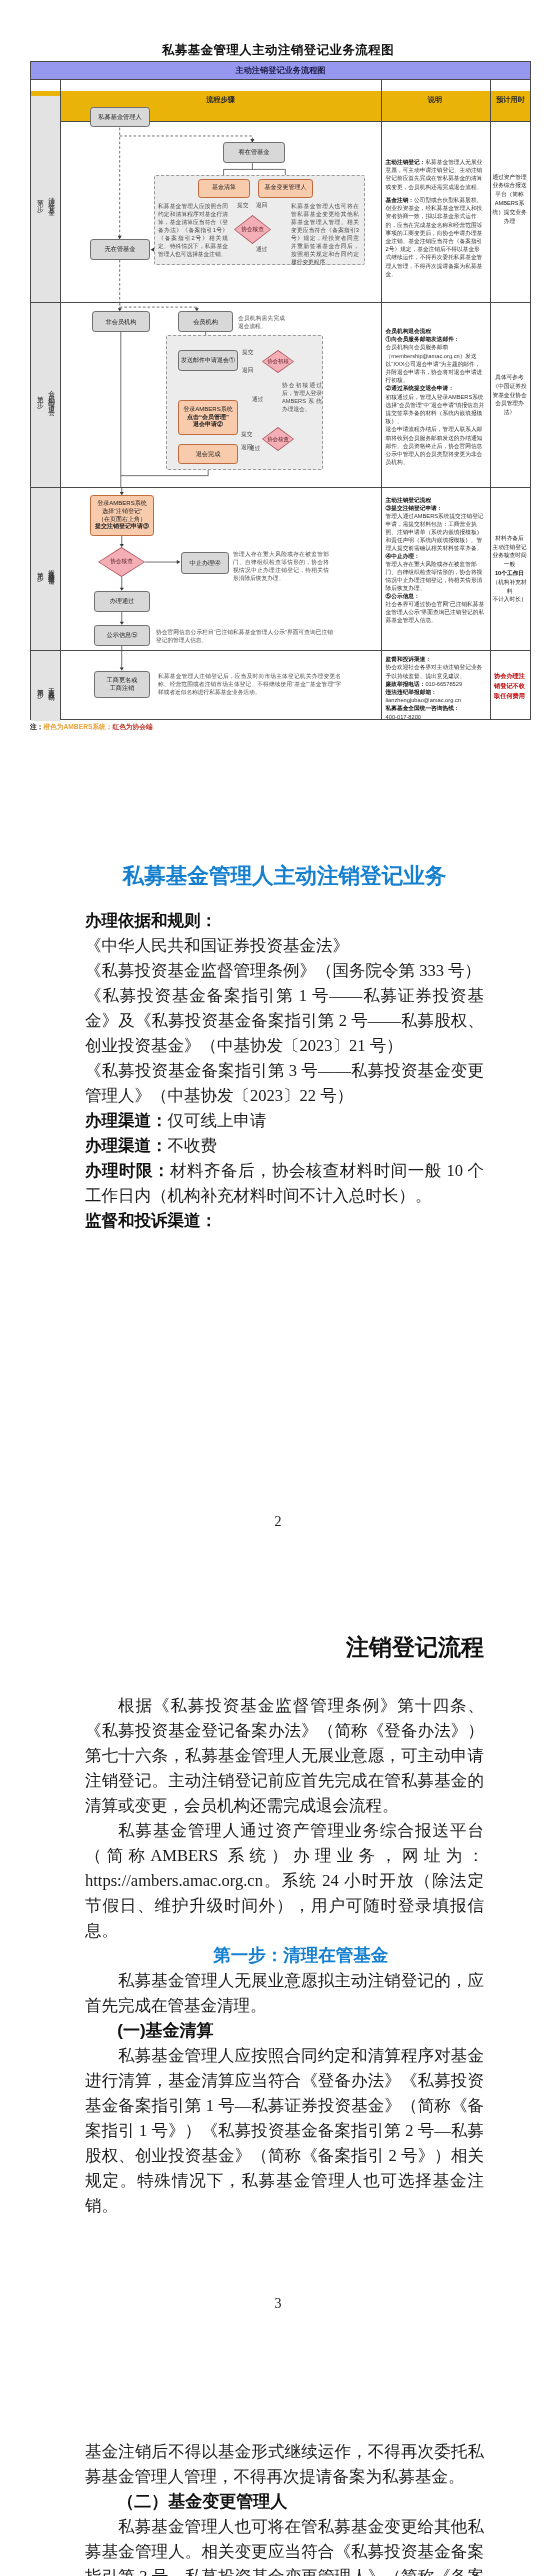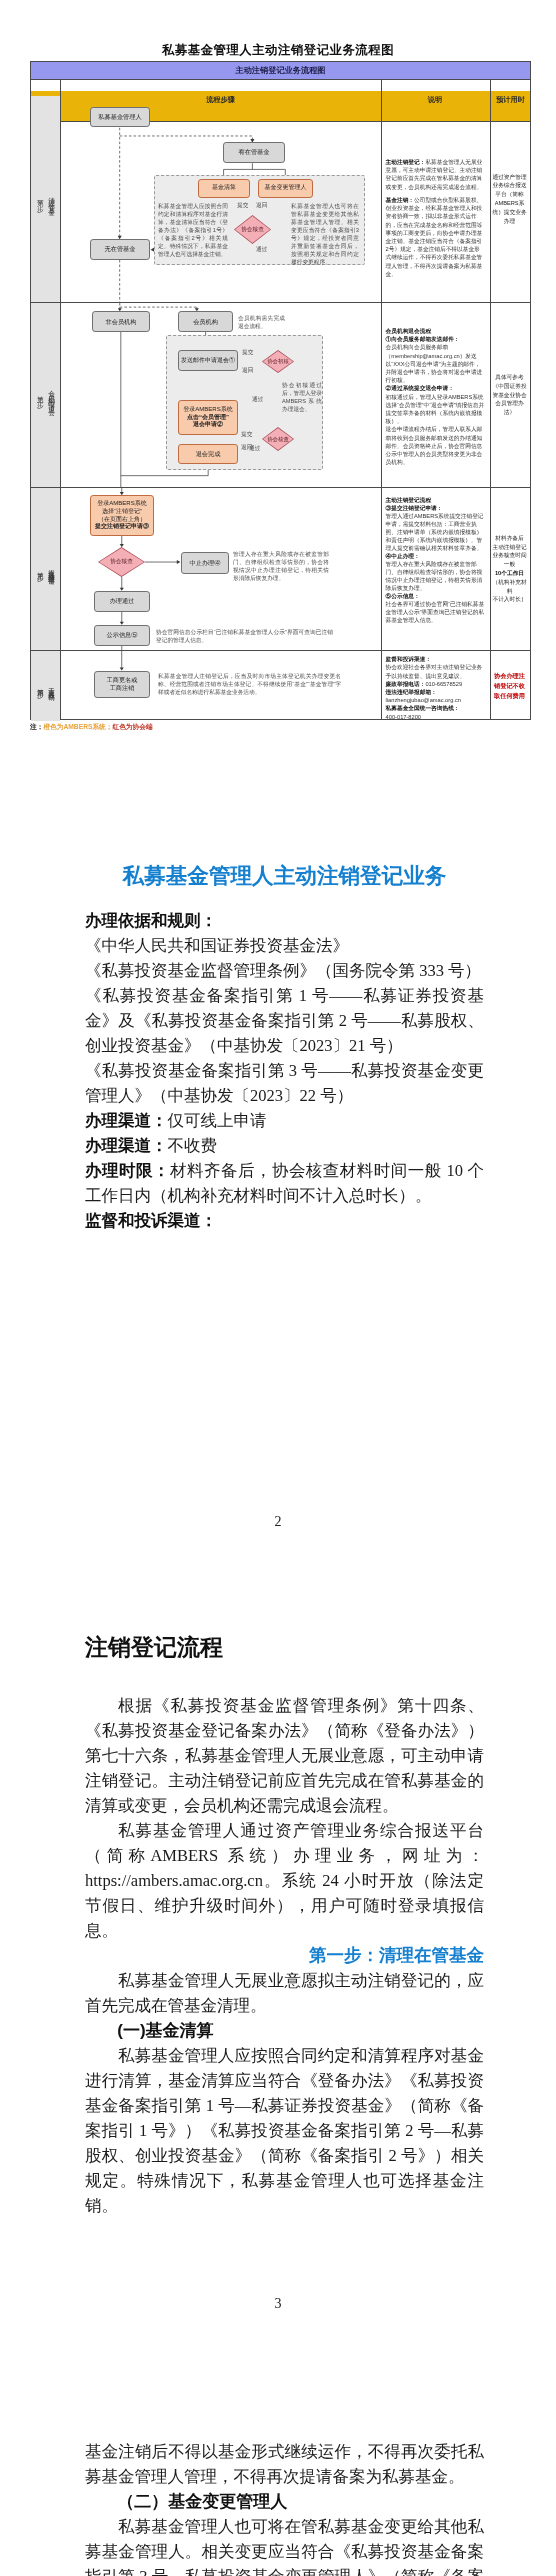--- a/index.html
+++ b/index.html
@@ -53,27 +53,27 @@
   .flow-note .np{color:#1b1b1b;}
   .flow-note .no{color:#e8a33d;}
   .flow-note .nr{color:#c0392b;}
   .timered{color:#c00000;font-weight:bold;line-height:9.8px;font-size:6.2px;}
   
   .docpage{position:absolute;left:85px;width:399px;font-family:"Liberation Serif",serif;
       font-size:16.5px;line-height:25px;color:#1c1c1c;text-align:justify;margin-top:12px;}
   .dtitle{font-family:"Liberation Sans",sans-serif;font-weight:bold;font-size:21.6px;line-height:29px;
       color:#1580d0;text-align:center;margin:0 0 17.5px 0;}
   .dtitle-black{font-family:"Liberation Sans",sans-serif;font-weight:bold;font-size:23px;line-height:30px;
-      color:#111;text-align:left;margin:0 0 31px 0;}
+      color:#111;text-align:right;margin:0 0 31px 0;}
   .ditem{margin:0;}
   .dlead{font-family:"Liberation Sans",sans-serif;font-weight:bold;color:#111;}
   .dpara{margin:0;text-indent:2em;}
   .dpara-cont{margin:0;text-indent:0;}
   .dstep{font-family:"Liberation Sans",sans-serif;font-weight:bold;font-size:17.5px;color:#1580d0;
-      margin:0;text-indent:1.85em;text-align:right;}
+      margin:0;text-indent:1.85em;text-align:center;}
   .dsub{font-family:"Liberation Sans",sans-serif;font-weight:bold;font-size:17px;color:#111;
       margin:0;text-indent:1.9em;text-align:left;}
   .pagenum{position:absolute;left:0;width:556px;text-align:center;
       font-family:"Liberation Serif",serif;font-size:14px;color:#222;}
 </style>
 </head>
 <body>
 
 <div class="flow-title">私募基金管理人主动注销登记业务流程图</div>
 

